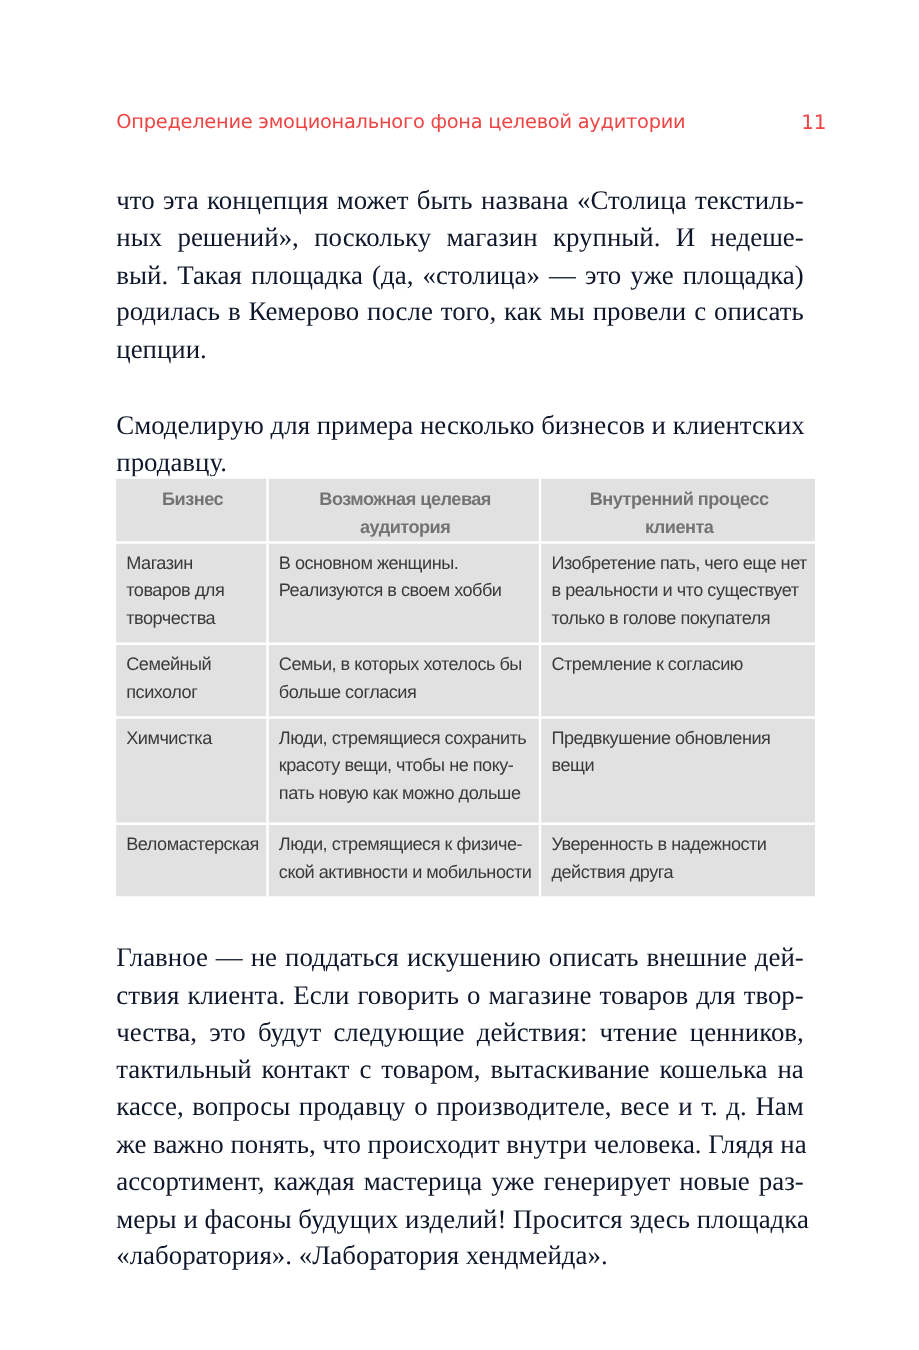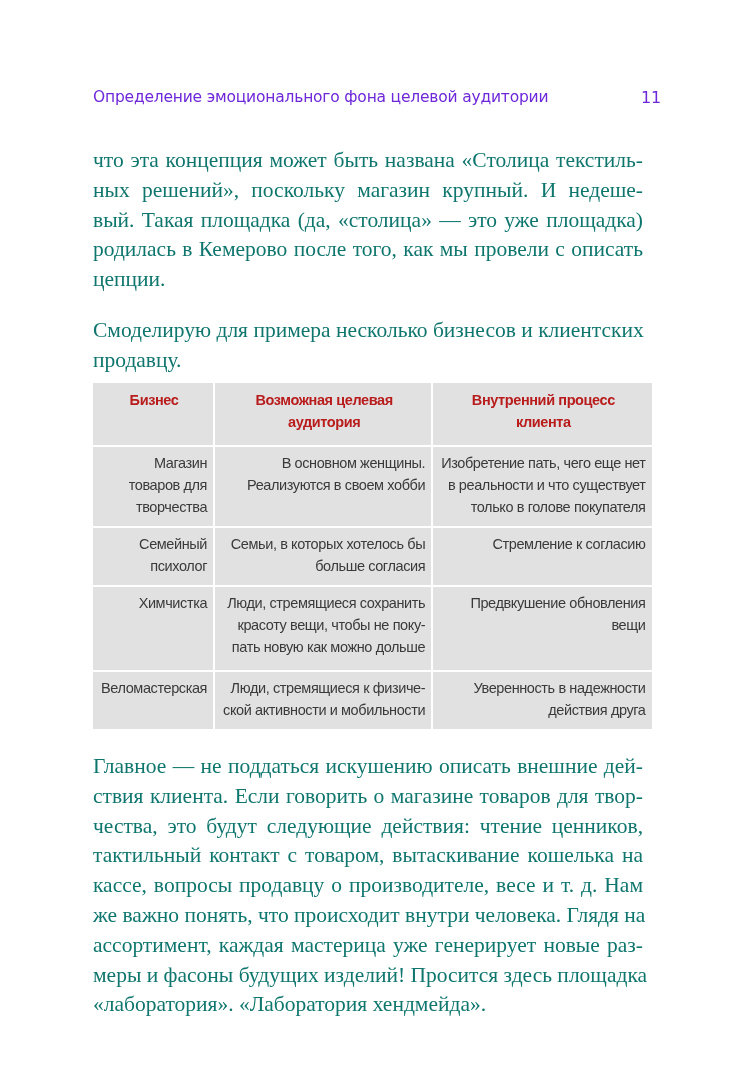--- a/index.html
+++ b/index.html
@@ -15,21 +15,21 @@
       color: #2b2b2b;
     }
     .running-head {
       position: absolute;
       left: 93px;
       top: 88px;
       width: 568px;
       height: 24px;
       font-family: "DejaVu Sans", sans-serif;
       font-size: 15.5px;
-      color: #6d28d9;
+      color: #ef4444;
       letter-spacing: -0.2px;
     }
     .running-head .title {
       position: absolute;
       left: 0;
       top: 0;
       white-space: nowrap;
     }
     .running-head .page-num {
       position: absolute;
@@ -37,65 +37,65 @@
       top: 0;
       font-size: 16px;
     }
     .body-text {
       position: absolute;
       left: 93px;
       width: 550px;
       font-family: "Liberation Serif", serif;
       font-size: 21.5px;
       line-height: 29.8px;
-      color: #0f766e;
+      color: #0f172a;
       text-align: justify;
       margin: 0;
     }
     .body-text .line {
       display: block;
       text-align: justify;
       text-align-last: justify;
       white-space: nowrap;
     }
     .body-text .line.last {
       text-align-last: left;
     }
     #para1 { top: 146px; }
-    #para2 { top: 316px; font-family: Liberation Serif, serif; }
+    #para2 { top: 326px; font-family: Liberation Serif, serif; }
     #para3 { top: 752px; }
 
     .table-wrap {
       position: absolute;
       left: 91px;
       top: 381px;
       width: 550px;
     }
     table.biz {
       border-collapse: collapse;
       width: 550px;
       font-family: "Liberation Sans", sans-serif;
       font-size: 14.5px;
       color: #3a3a3a;
       letter-spacing: -0.4px;
     }
     table.biz th, table.biz td {
       background: #e1e1e1;
       border: 2px solid #ffffff;
       vertical-align: top;
-      text-align: right;
+      text-align: left;
       line-height: 22px;
       padding: 5px 6px 6px 8px;
     }
     table.biz th {
       font-weight: bold;
       text-align: center;
-      color: #b91c1c;
+      color: #737373;
       padding-top: 6px;
-      padding-bottom: 12px;
+      padding-bottom: 0;
       height: 44px;
     }
     table.biz col.c1 { width: 108px; }
     table.biz col.c2 { width: 227px; }
     table.biz col.c3 { width: 215px; }
     table.biz tr.r1 td { height: 68px; }
     table.biz tr.r2 td { height: 46px; }
     table.biz tr.r3 td { height: 72px; }
     table.biz tr.r4 td { height: 46px; }
     .cell-line { display: block; white-space: nowrap; }

